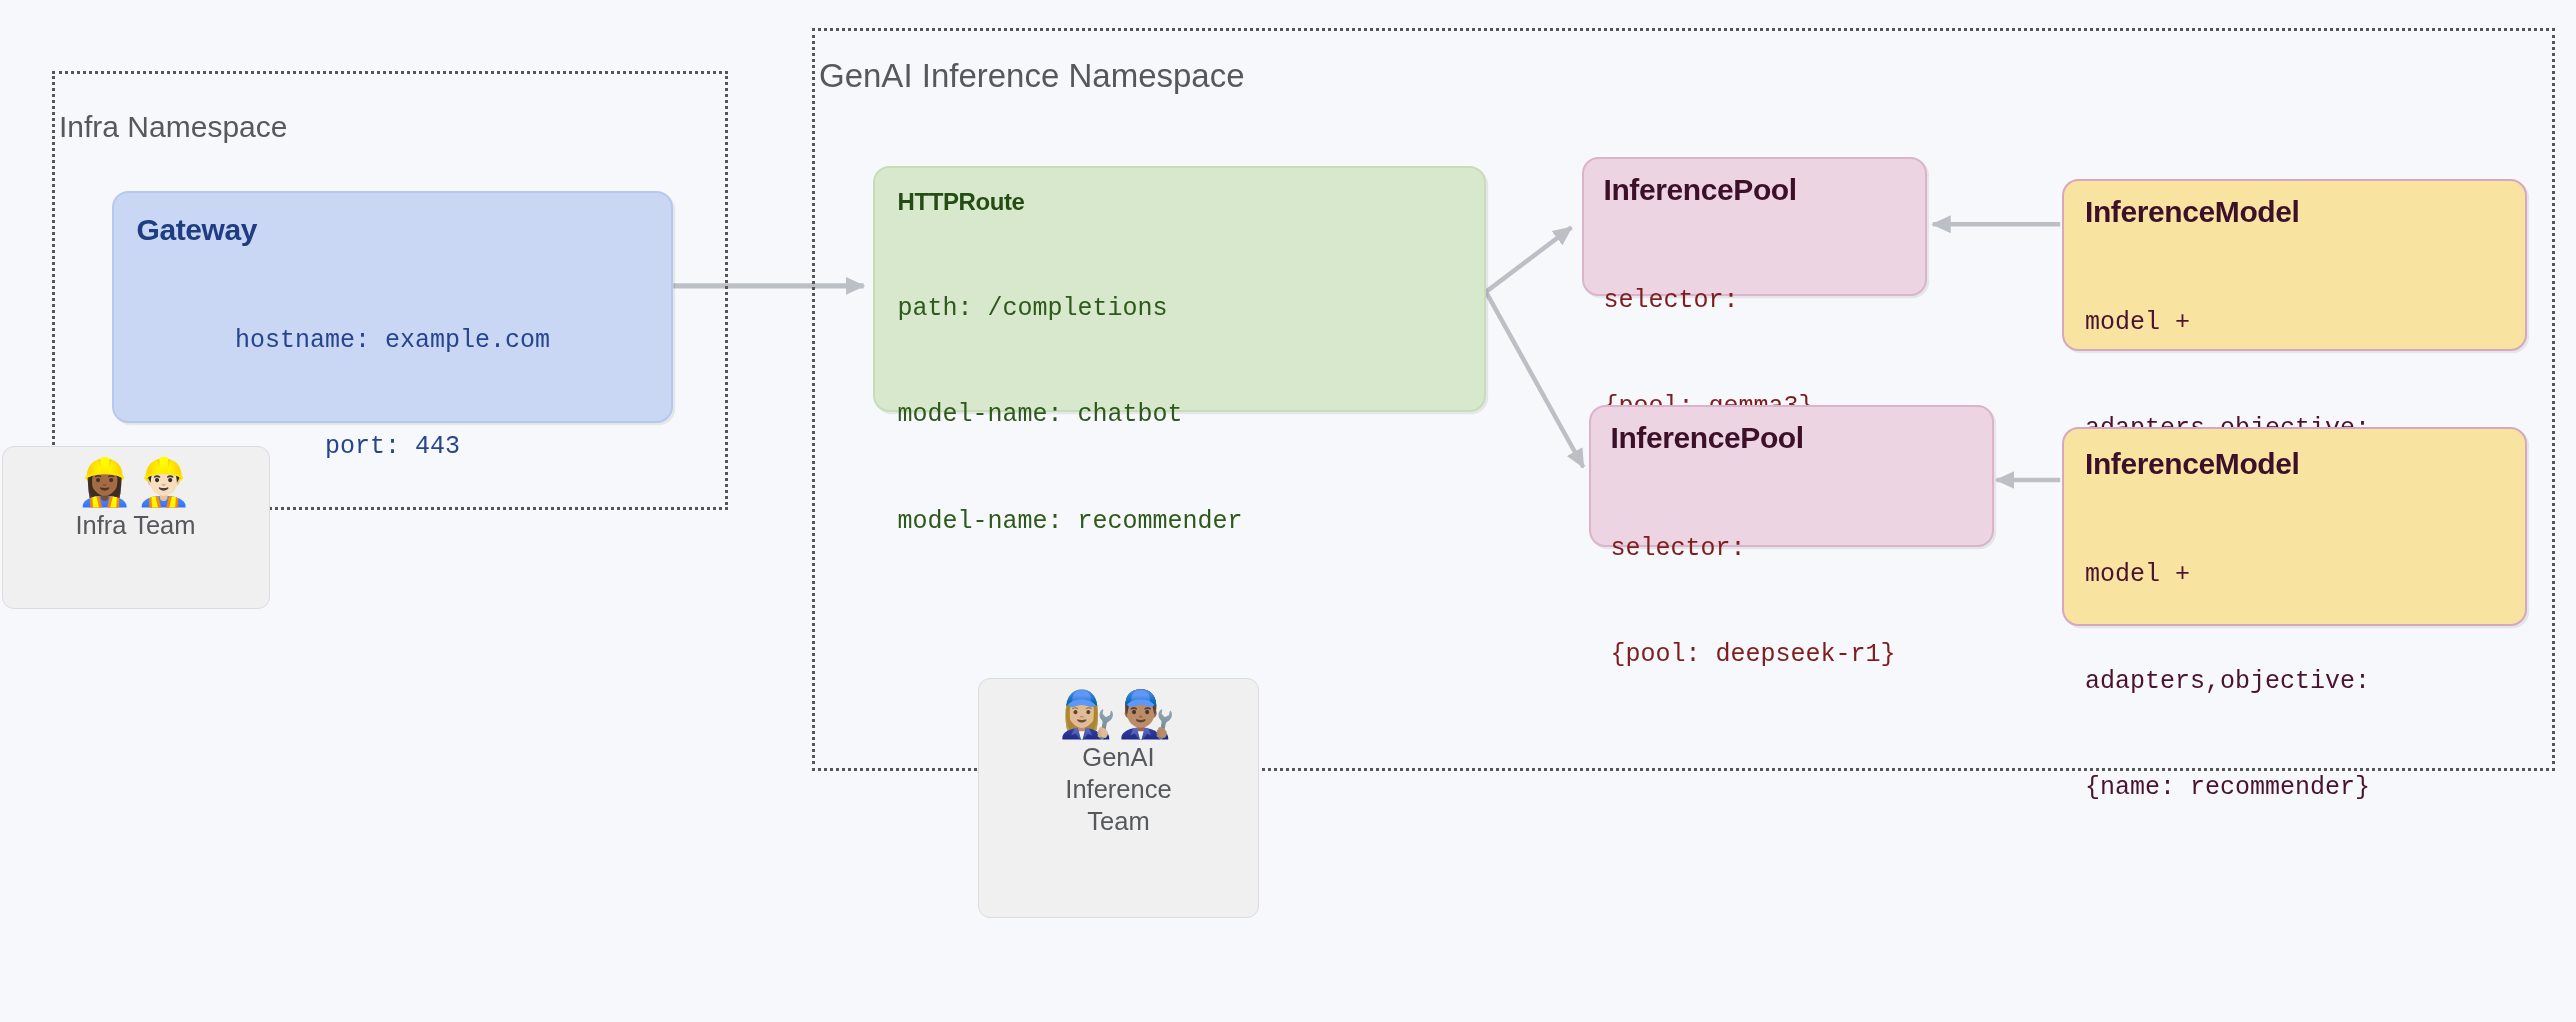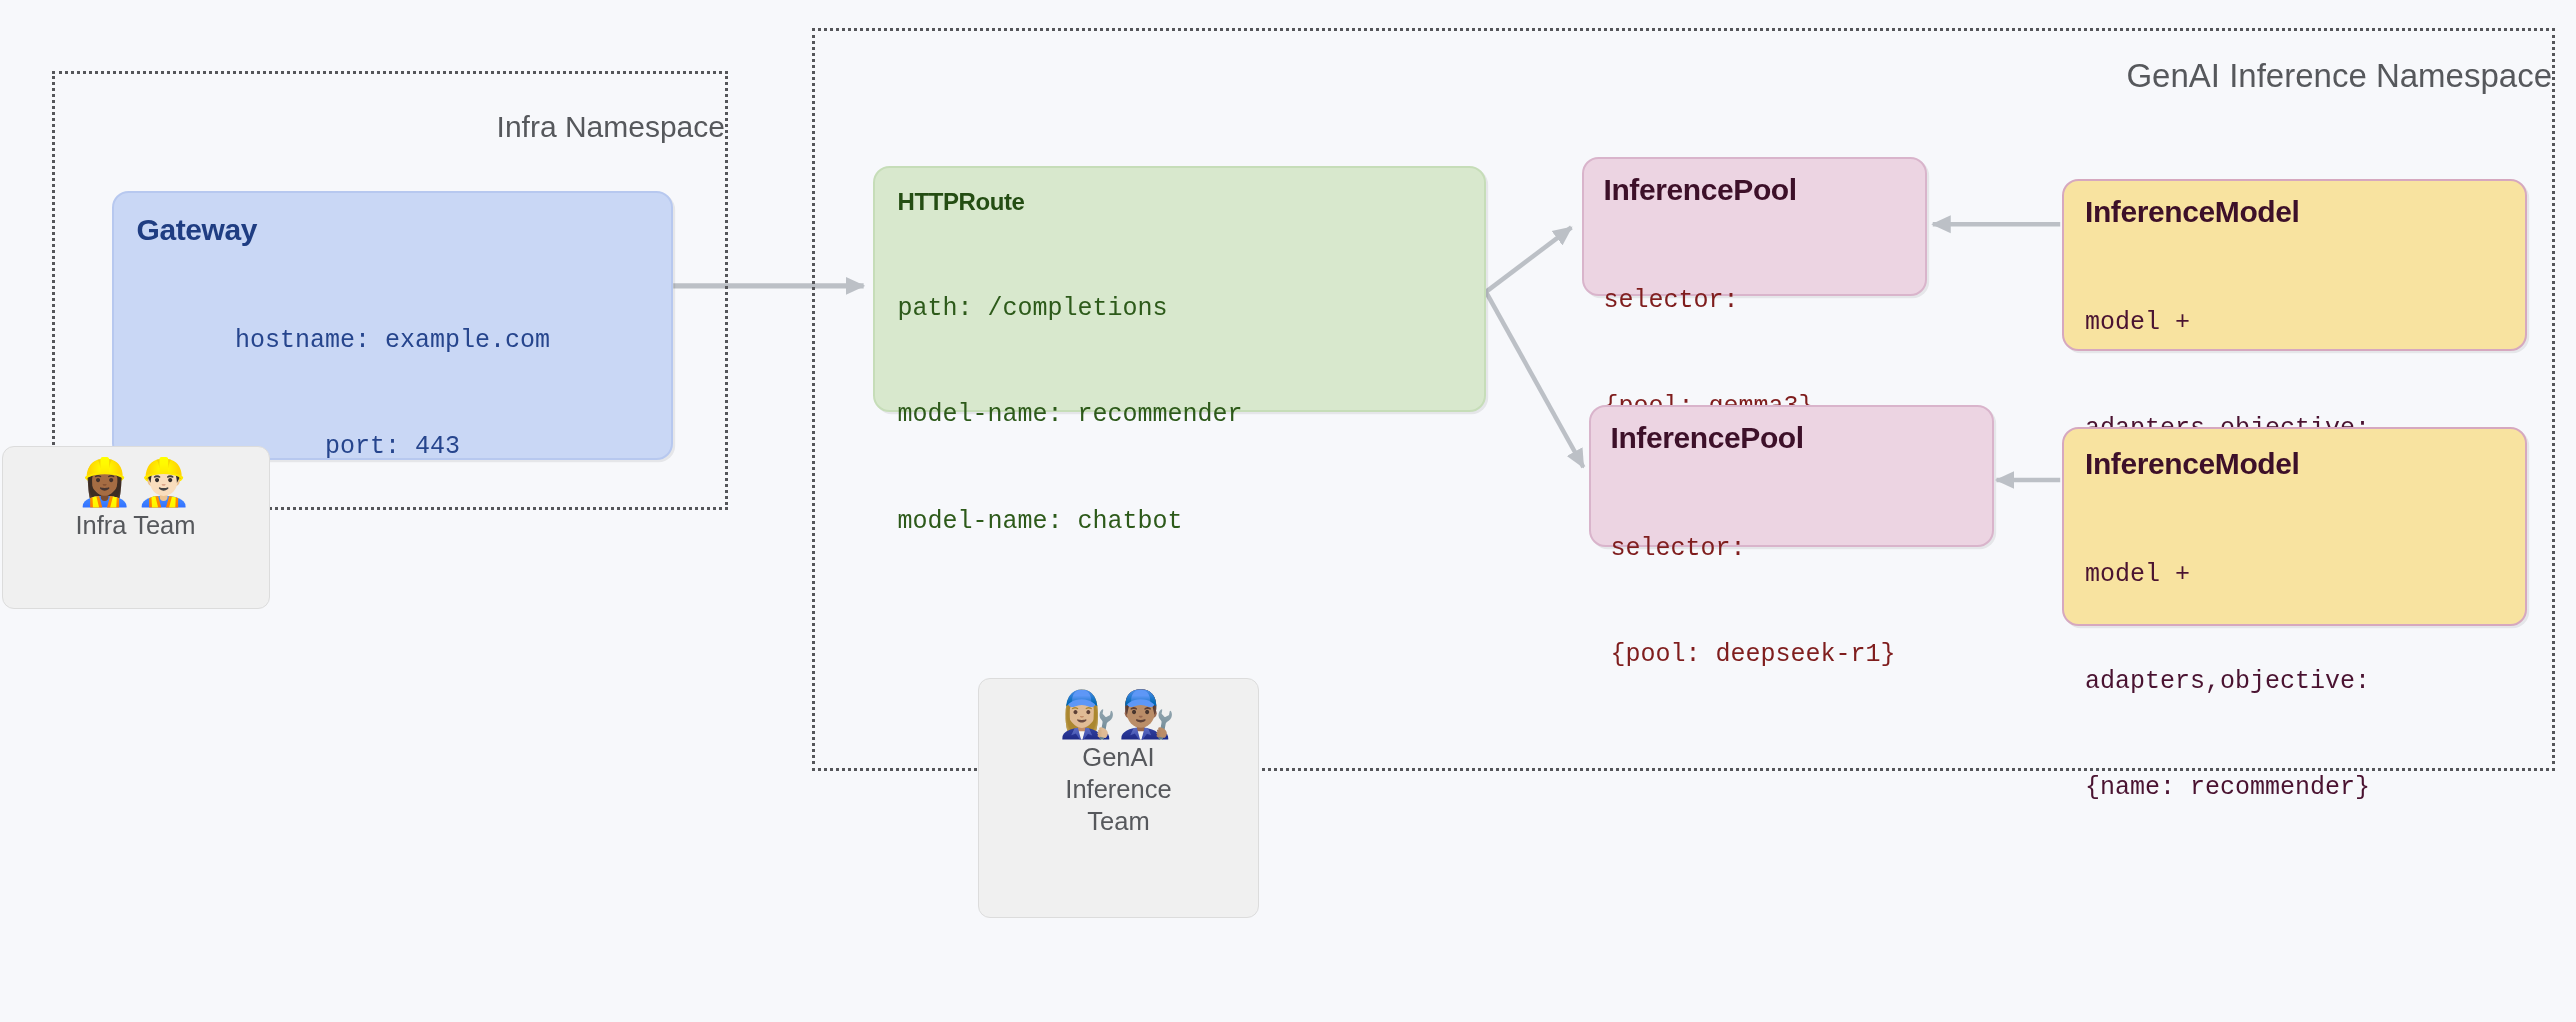--- a/index.html
+++ b/index.html
@@ -20,21 +20,21 @@
   .namespace {
     position: absolute;
     border: 3px dotted #55565a;
     background: transparent;
     box-sizing: border-box;
   }
   .namespace-title {
     position: absolute;
     left: 4px;
     right: 0;
-    text-align: right;
+    text-align: left;
     color: #56585c;
     font-family: "Liberation Sans", sans-serif;
     font-weight: 400;
     white-space: nowrap;
   }
 
   
   .card {
     position: absolute;
     box-sizing: border-box;
@@ -163,43 +163,43 @@
 
     <g>
       <line x1="2748" y1="640" x2="2663" y2="640" stroke="#bcc0c6" stroke-width="6" marker-end="url(#arrowBig)"></line>
     </g>
   </svg>
 
   <div class="namespace" style="left:52px; top:71px; width:676px; height:439px;">
     <div class="namespace-title" style="top:36px; font-size:30px;">Infra Namespace</div>
   </div>
 
-  <div class="card gateway" style="left:112px; top:191px; width:561px; height:269px;">
+  <div class="card gateway" style="left:112px; top:191px; width:561px; height:232px;">
     <div class="card-title">Gateway</div>
     <div class="card-body">
       <span class="line">hostname: example.com</span>
       <span class="line">port: 443</span>
     </div>
   </div>
 
   <div class="team" style="left:1.5px; top:446px; width:268px; height:163px;">
     <div class="team-emojis">👷🏾‍♀️👷🏻‍♂️</div>
     <div class="team-label">Infra Team</div>
   </div>
 
   <div class="namespace" style="left:812px; top:28px; width:1743px; height:743px;">
     <div class="namespace-title" style="top:26px; font-size:33px;">GenAI Inference Namespace</div>
   </div>
 
   <div class="card httproute" style="left:873px; top:166px; width:613px; height:246px;">
     <div class="card-title">HTTPRoute</div>
     <div class="card-body">
       <span class="line">path: /completions</span>
+      <span class="line">model-name: chatbot</span>
       <span class="line">model-name: recommender</span>
-      <span class="line">model-name: chatbot</span>
     </div>
   </div>
 
   <div class="card pool" style="left:1582px; top:157px; width:345px; height:139px; padding:13.5px 19.5px;">
     <div class="card-title">InferencePool</div>
     <div class="card-body">
       <span class="line">selector:</span>
       <span class="line">{pool: gemma3}</span>
     </div>
   </div>

